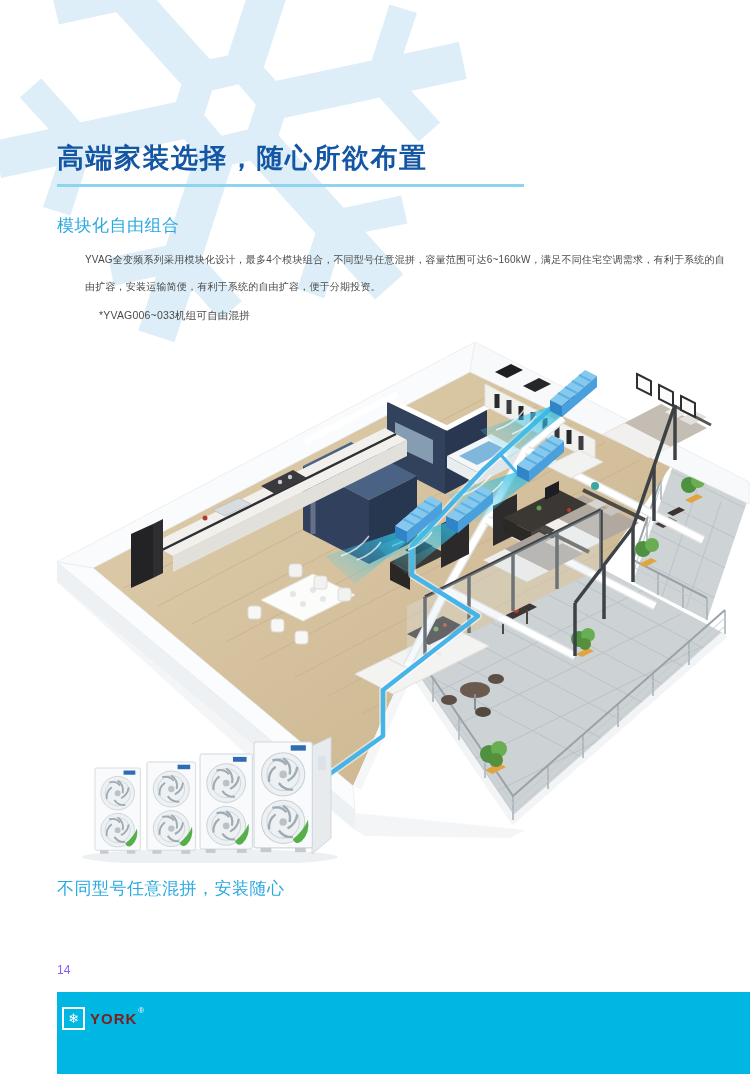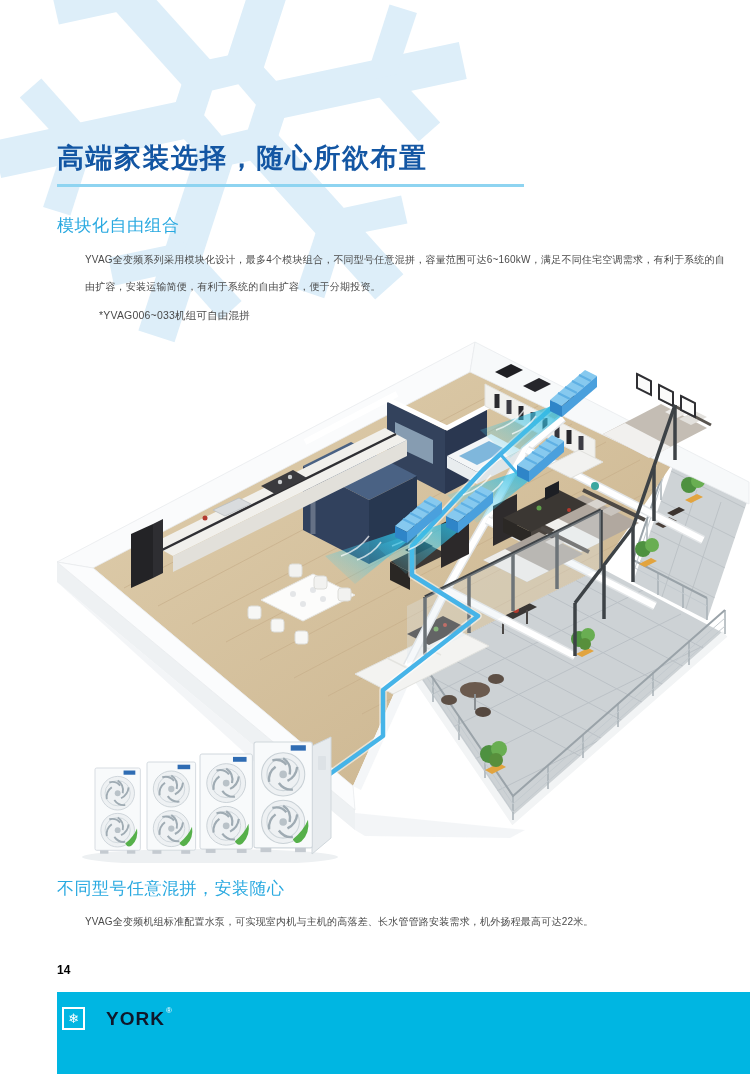--- a/index.html
+++ b/index.html
@@ -11,26 +11,26 @@
   .rule{position:absolute;left:57px;top:184px;width:467px;height:3px;background:#8ed4f1;}
   .h2{position:absolute;left:57px;font-size:17px;font-weight:400;color:#29a9e0;letter-spacing:.5px;white-space:nowrap;}
   .h2.s1{top:214px;}
   .h2.s2{top:877px;}
   .body{position:absolute;left:57px;width:640px;font-size:10px;line-height:27px;
         color:#4a4a4a;letter-spacing:.2px;text-align:justify;margin-left:28px;}
   .body.b1{top:246px;}
   .body.b2{top:908px;}
   .fn{position:absolute;left:57px;top:309px;font-size:10.5px;color:#4a4a4a;letter-spacing:.2px;margin-left:42px;}
   .illu{position:absolute;left:55px;top:338px;}
-  .pnum{position:absolute;left:57px;top:963px;font-size:12px;font-weight:700;color:#000000;}
+  .pnum{position:absolute;left:57px;top:963px;font-size:12px;font-weight:400;color:#8b5cf6;}
   .bar{position:absolute;left:57px;top:992px;width:693px;height:82px;background:#00b6e2;}
   .logo{position:absolute;left:5px;top:15px;display:flex;align-items:flex-start;}
   .logo-sq{width:23px;height:23px;border:2px solid #fff;box-sizing:border-box;display:flex;
            align-items:center;justify-content:center;color:#fff;font-size:13px;line-height:1;}
-  .logo-txt{color:#0f172a;font-size:19px;font-weight:700;letter-spacing:1px;line-height:23px;margin-left:21px;}
+  .logo-txt{color:#7f1d1d;font-size:15px;font-weight:700;letter-spacing:1px;line-height:23px;margin-left:5px;}
   .logo-reg{color:#fff;font-size:8px;line-height:8px;margin-left:1px;}
 </style>
 </head>
 <body>
 
 <div class="page">
 
   <svg class="wm" width="540" height="352" viewBox="0 0 540 352">
     <g transform="translate(230,110) rotate(18)" fill="#ddeef9" stroke="none">
       <g id="arm0">
@@ -529,21 +529,20 @@
           </g>
         <circle cx="27" cy="74" r="3.5" fill="#b9c2c8"></circle>
         <path d="M36,90 q10,-8 14,-18 q2,12 -6,20 q-5,4 -8,-2 Z" fill="#56b04a"></path>
         <rect x="6" y="98" width="10" height="4" fill="#c4cad0"></rect>
           <rect x="38" y="98" width="10" height="4" fill="#c4cad0"></rect>
       </g>
     </g>
   </svg>
 
   <div class="h2 s2">不同型号任意混拼，安装随心</div>
-  <div class="body b2">YVAG全变频机组标准配置水泵，可实现室内机与主机的高落差、长水管管路安装需求，机外扬程最高可达22米。</div>
 
   <div class="pnum">14</div>
   <div class="bar">
     <div class="logo">
       <div class="logo-sq">❄</div>
       <div class="logo-txt">YORK</div>
       <div class="logo-reg">®</div>
     </div>
   </div>
 

